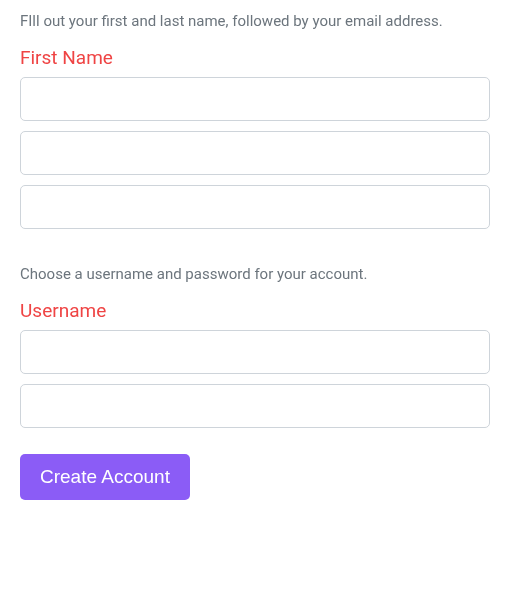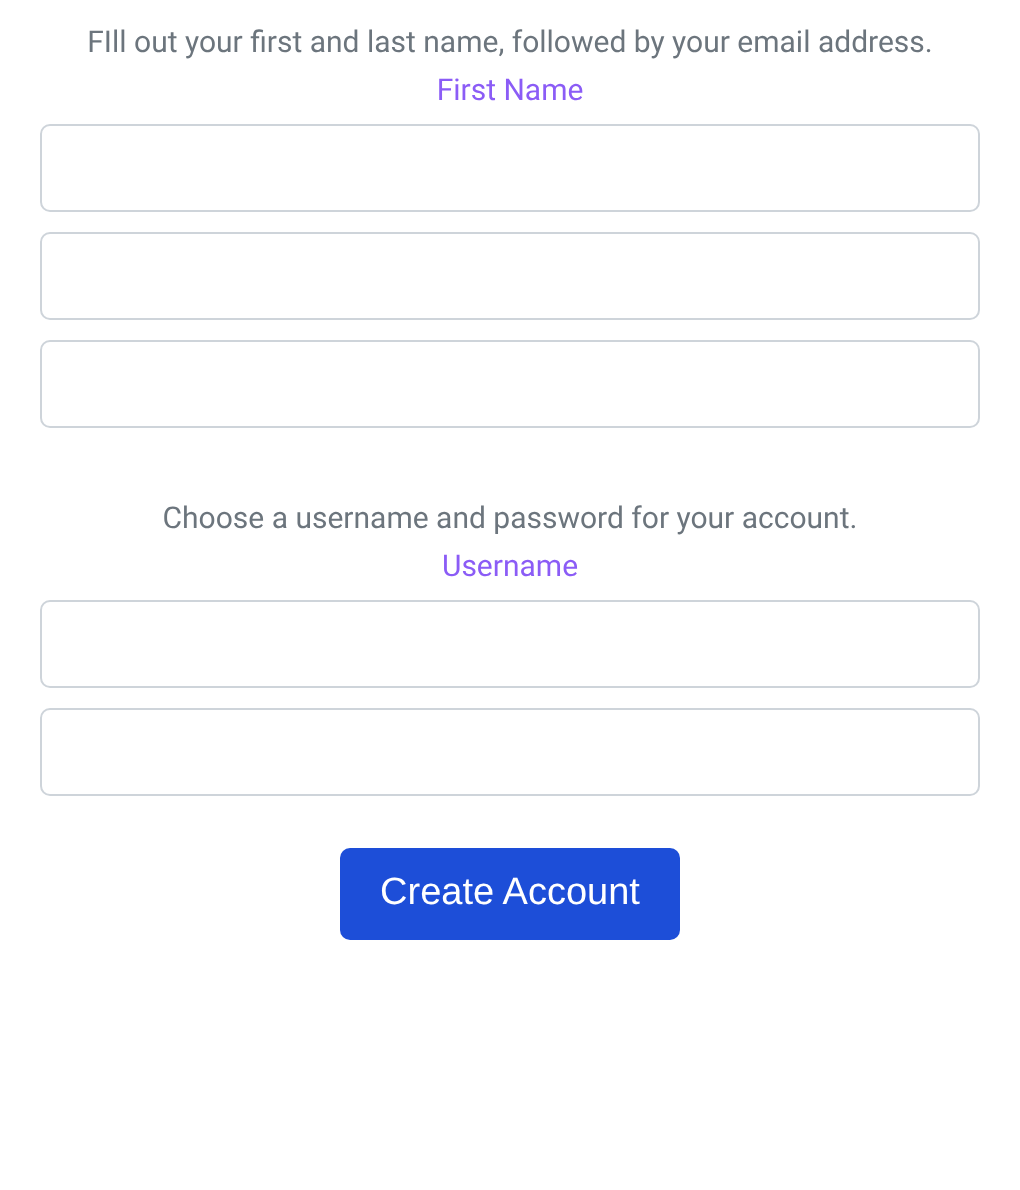--- a/index.html
+++ b/index.html
@@ -1,55 +1,54 @@
 <!DOCTYPE html>
 <html><head>
   <meta charset="utf-8">
   <style>
     * {
       box-sizing: border-box;
       margin: 0;
       padding: 0;
-      text-align: center;
     }
     body {
       font-family: -apple-system, BlinkMacSystemFont, "Segoe UI", Roboto, "Helvetica Neue", Arial, sans-serif;
       font-size: 16px;
       color: #212529;
       padding: 12px 20px 20px 20px;
       width: 510px;
     }
     .help-text {
       color: #6c757d;
       font-size: 15px;
       margin-bottom: 4px;
     }
     .field-label {
-      font-size: 15px;
-      color: #8b5cf6;
+      font-size: 19px;
+      color: #ef4444;
       margin-bottom: 8px;
-      margin-top: 6px;
+      margin-top: 16px;
       display: block;
     }
     .form-input {
       width: 100%;
       padding: 10px 12px;
       font-size: 16px;
       border: 1px solid #ced4da;
       border-radius: 5px;
       background: #fff;
       color: #495057;
       margin-bottom: 10px;
       height: 44px;
     }
     .section-gap {
       margin-top: 26px;
     }
     .submit-btn {
-      background: #1d4ed8;
+      background: #8b5cf6;
       color: #fff;
       border: none;
       border-radius: 5px;
       padding: 12px 20px;
       font-size: 19px;
       cursor: pointer;
       margin-top: 16px;
     }
   </style>
 </head>

